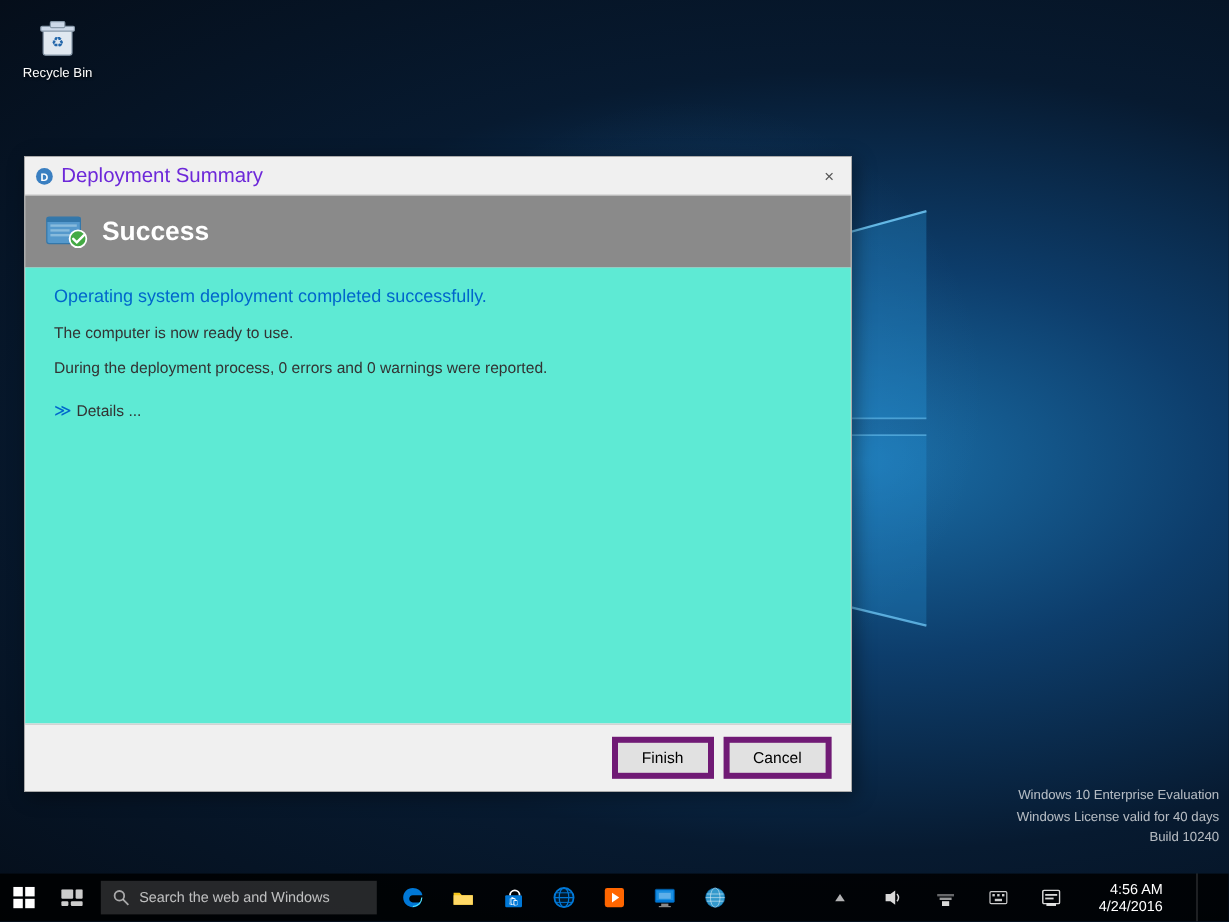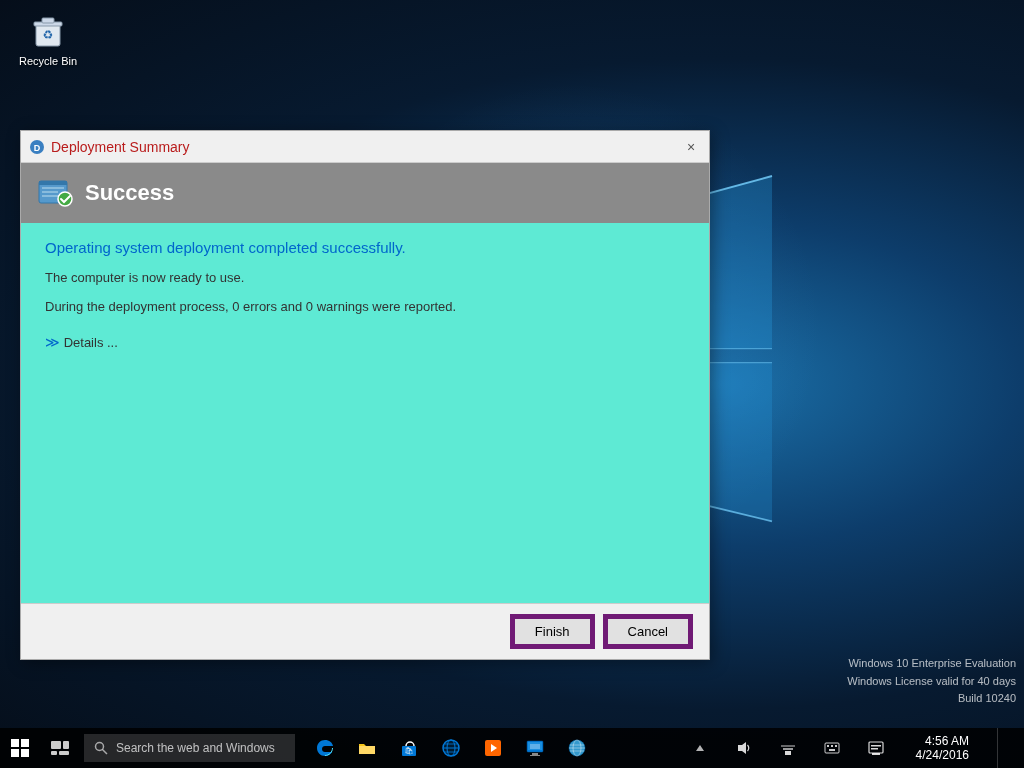--- a/index.html
+++ b/index.html
@@ -92,22 +92,22 @@
       height: 32px;
     }
 
     .dialog-titlebar-left {
       display: flex;
       align-items: center;
       gap: 6px;
     }
 
     .dialog-title {
-      font-size: 14px;
-      color: #b91c1c;
+      font-size: 17px;
+      color: #6d28d9;
     }
 
     .dialog-close-btn {
       width: 20px;
       height: 20px;
       background: transparent;
       border: none;
       cursor: pointer;
       font-size: 14px;
       color: #555;
@@ -222,21 +222,21 @@
       justify-content: center;
       cursor: pointer;
       color: white;
     }
 
     .taskbar-search {
       display: flex;
       align-items: center;
       background: rgba(255,255,255,0.15);
       height: 28px;
-      width: 211px;
+      width: 230px;
       margin-left: 4px;
       padding: 0 10px;
       gap: 8px;
       cursor: text;
     }
 
     .taskbar-search-text {
       color: rgba(255,255,255,0.7);
       font-size: 12px;
     }

